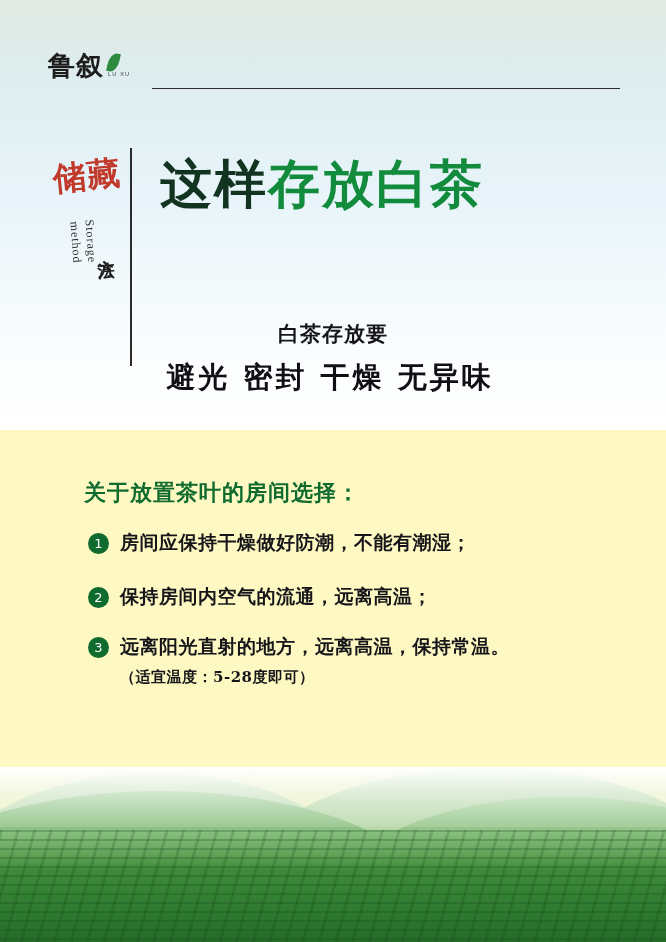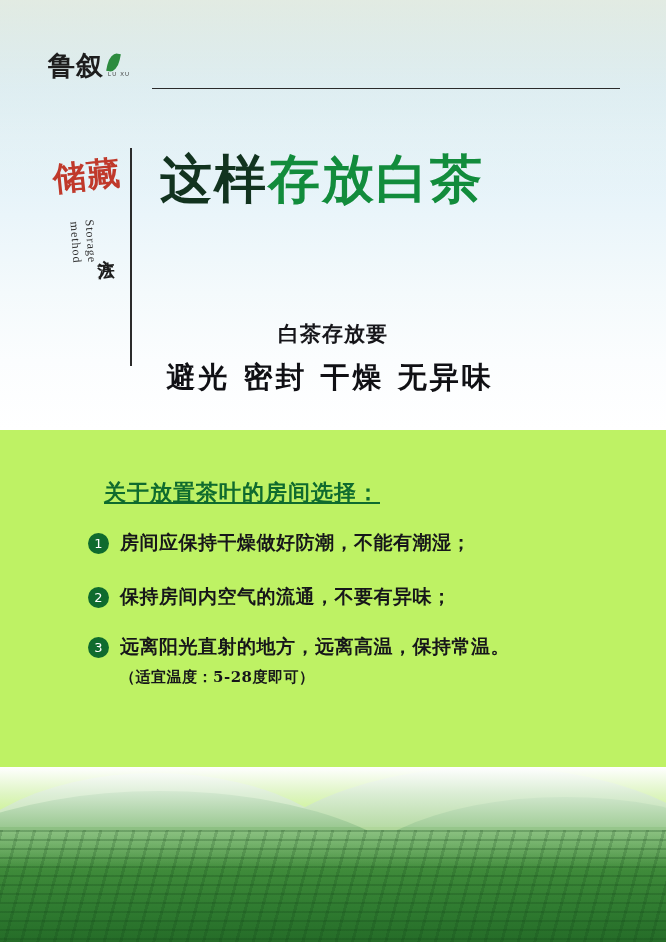--- a/index.html
+++ b/index.html
@@ -8,21 +8,21 @@
   }
   body {
     font-family: "Liberation Sans", sans-serif;
     background: #ffffff;
   }
   #poster {
     position: relative;
     width: 666px;
     height: 942px;
     overflow: hidden;
-    background: #bef264;
+    background: #fef9c3;
   }
 
   
   .sky {
     position: absolute;
     left: 0; top: 0;
     width: 666px;
     height: 430px;
     background: linear-gradient(to bottom,
        #bfe0f2 0%,
@@ -142,21 +142,21 @@
   }
 
   
   .headline {
     position: absolute;
     left: 160px;
     top: 150px;
     width: 470px;
   }
   .hl-line {
-    font-family: Liberation Mono, monospace;
+    font-family: Liberation Sans, sans-serif;
     font-weight: bold;
     font-size: 52px;
     line-height: 1.32;
     letter-spacing: 2px;
     white-space: nowrap;
   }
   .k-dark { color: #12331f; }
   .k-green { color: #128c3c; }
 
   .sub1 {
@@ -178,28 +178,27 @@
     font-family: "DejaVu Serif", serif;
     font-weight: bold;
     font-size: 29px;
     color: #101014;
     letter-spacing: 3px;
   }
 
   
   .body-title {
     position: absolute;
-    left: 104px;
+    left: 84px;
     top: 478px;
     font-family: "DejaVu Serif", serif;
     font-weight: bold;
     font-size: 22px;
     color: #0f6b2e;
     letter-spacing: 1px;
-    text-decoration: underline;
   }
   .item {
     position: absolute;
     left: 88px;
     display: flex;
     align-items: flex-start;
   }
   .item-1 { top: 530px; }
   .item-2 { top: 584px; }
   .item-3 { top: 634px; }
@@ -353,21 +352,21 @@
   <div class="sub2">避光 密封 干燥 无异味</div>
 
   <div class="body-title">关于放置茶叶的房间选择：</div>
 
   <div class="item item-1">
     <div class="num">1</div>
     <div class="item-text">房间应保持干燥做好防潮，不能有潮湿；</div>
   </div>
   <div class="item item-2">
     <div class="num">2</div>
-    <div class="item-text">保持房间内空气的流通，不要有异味；</div>
+    <div class="item-text">保持房间内空气的流通，远离高温；</div>
   </div>
   <div class="item item-3">
     <div class="num">3</div>
     <div class="item-text">远离阳光直射的地方，远离高温，保持常温。</div>
   </div>
   <div class="note">（适宜温度：5-28度即可）</div>
 
   <div class="land">
     <div class="hill hill-a"></div>
     <div class="hill hill-b"></div>

